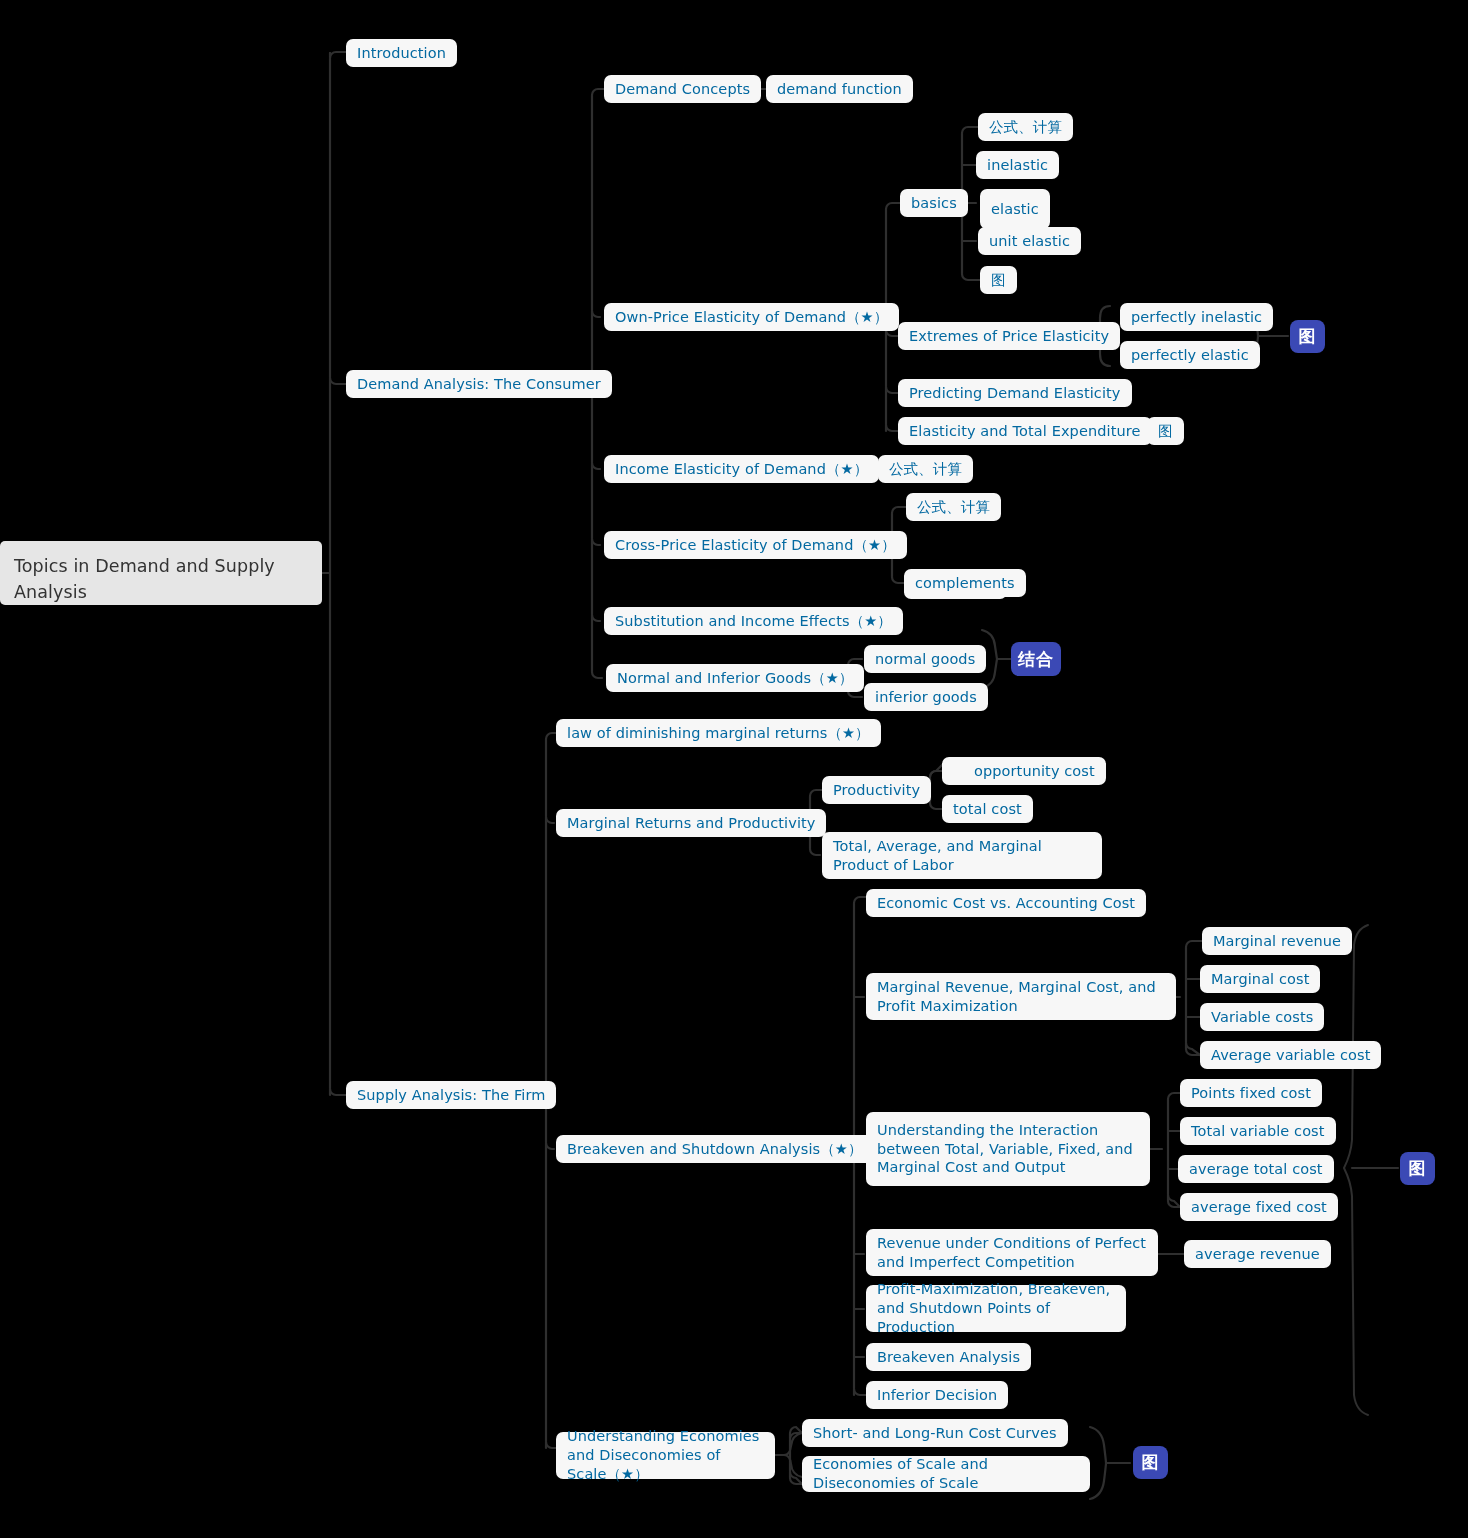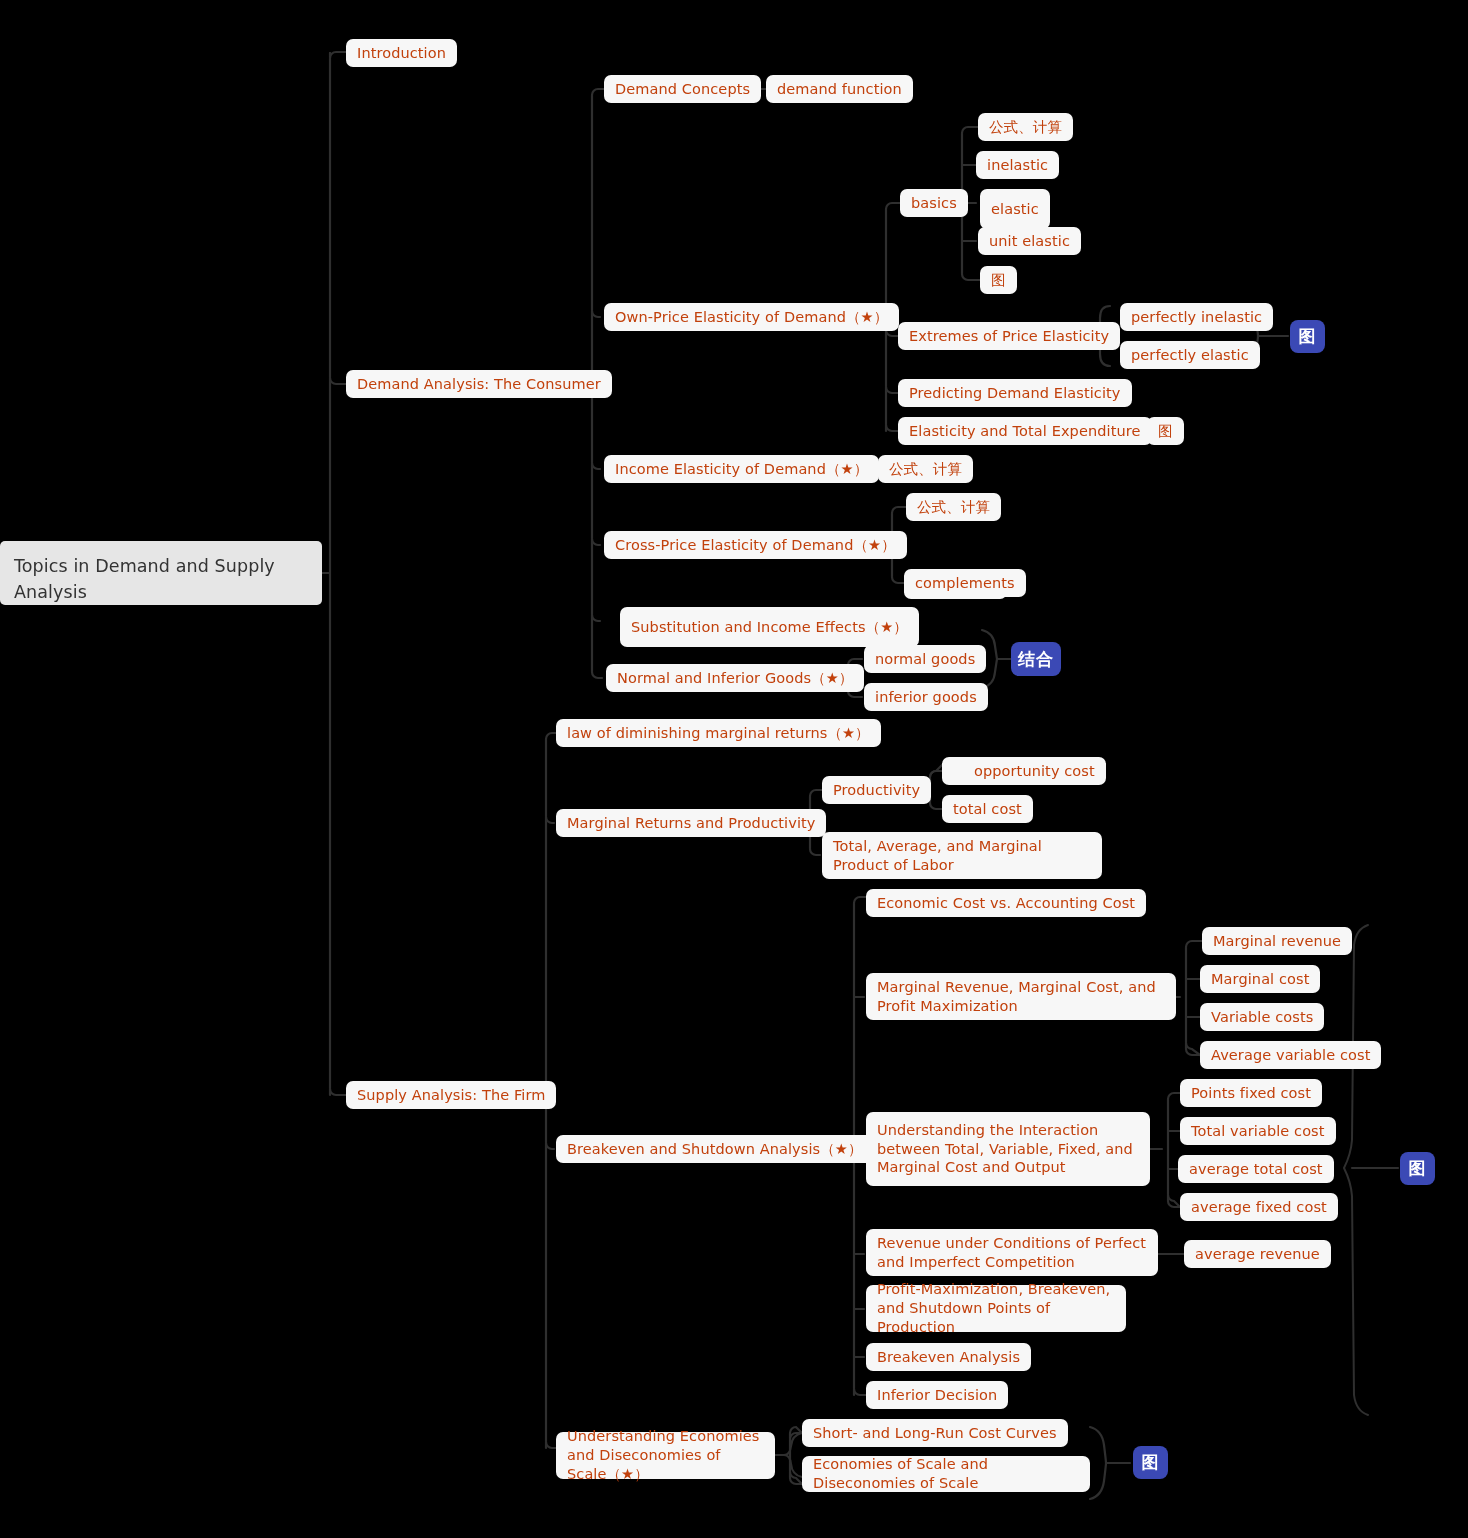--- a/index.html
+++ b/index.html
@@ -17,21 +17,21 @@
   svg#links{
     position:absolute;
     left:0;top:0;
     width:1468px;height:1538px;
     pointer-events:none;
   }
   .node{
     position:absolute;
     box-sizing:border-box;
     background:#f7f7f7;
-    color:#c2410c;
+    color:#0369a1;
     border-radius:7px;
     padding:7px 11px;
     font-size:14.5px;
     line-height:1.30;
     letter-spacing:.1px;
     white-space:pre-wrap;
     display:flex;
     align-items:center;
   }
   .node.root{
@@ -234,21 +234,21 @@
   <div class="node cn" style="left:878px;top:455px;height:28px;">公式、计算</div>
 
   <div class="node" style="left:604px;top:531px;height:28px;">Cross-Price Elasticity of Demand（★）</div>
 
   <div class="node cn" style="left:906px;top:493px;height:28px;">公式、计算</div>
 
   <div class="node" style="left:904px;top:531px;height:28px;margin-top:40px;">substitutes</div>
 
   <div class="node" style="left:904px;top:569px;height:28px;">complements</div>
 
-  <div class="node" style="left:604px;top:607px;height:40px;margin-left:16px;">Substitution and Income Effects（★）</div>
+  <div class="node" style="left:604px;top:607px;height:28px;">Substitution and Income Effects（★）</div>
 
   <div class="node" style="left:606px;top:664px;height:28px;">Normal and Inferior Goods（★）</div>
 
   <div class="node" style="left:864px;top:645px;height:28px;">normal goods</div>
 
   <div class="node" style="left:864px;top:683px;height:28px;">inferior goods</div>
 
   <div class="badge cn" style="left:1011px;top:642px;width:50px;height:34px;">结合</div>
 
   <div class="node" style="left:556px;top:719px;height:28px;">law of diminishing marginal returns（★）</div>

